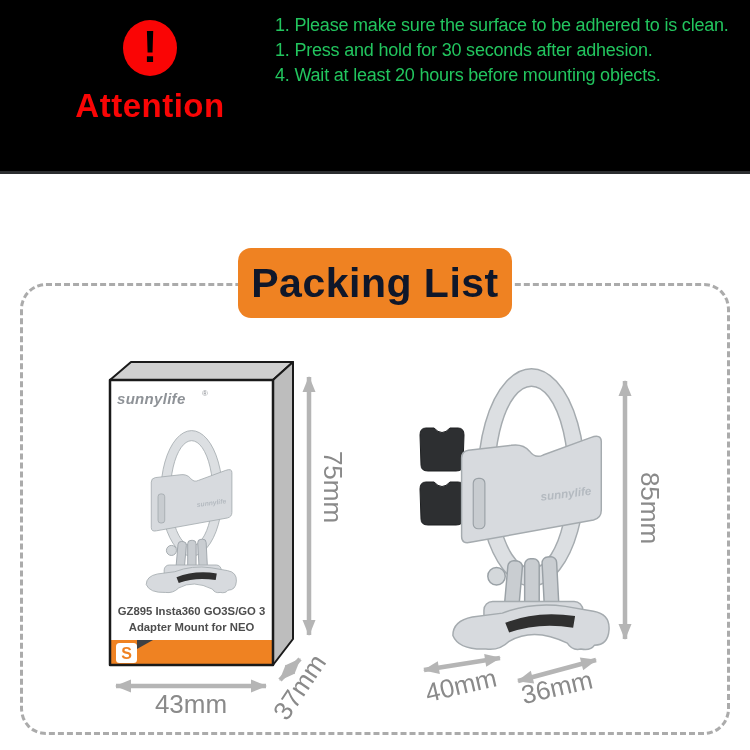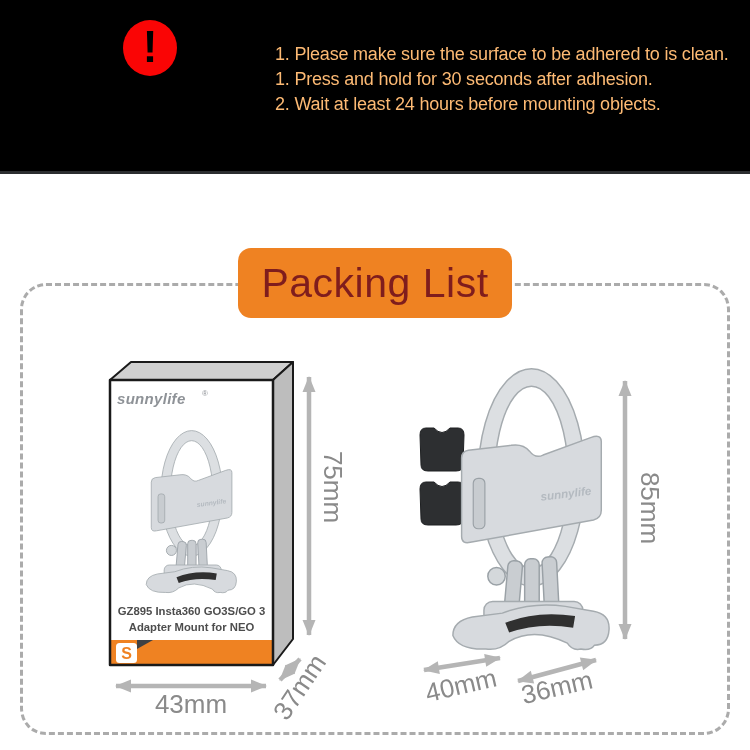--- a/index.html
+++ b/index.html
@@ -28,62 +28,63 @@
   .attn-icon span {
     color:#000000; font-size:44px; font-weight:bold; line-height:1;
     transform:translateY(-1px);
   }
   .attn-title {
     margin-top:11px; color:#fa0505;
     font-size:33px; font-weight:bold; letter-spacing:0.5px;
   }
   .instructions {
     position:absolute; left:275px; top:13px;
-    color:#fdba74; font-size:18px; line-height:25px; letter-spacing:-0.2px;margin-top:29px;
+    color:#22c55e; font-size:18px; line-height:25px; letter-spacing:-0.2px;
   }
 
   
   .dashed-box {
     position:absolute; left:20px; top:283px;
     width:710px; height:452px;
     box-sizing:border-box;
     border:3px dashed #ababab;
     border-radius:26px;
     z-index:1;
   }
   .banner {
     position:absolute; left:238px; top:248px;
     width:274px; height:70px;
     background:#ef8222; border-radius:13px;
     display:flex; align-items:center; justify-content:center;
     z-index:3;
   }
   .banner span {
-    color:#7f1d1d; font-size:41px; font-weight:normal; letter-spacing:0.5px;text-align:center;
+    color:#0f172a; font-size:41px; font-weight:bold; letter-spacing:0.5px;text-align:center;
   }
   .figure-svg { position:absolute; left:100px; top:355px; z-index:2; }
   svg text { font-family:"Liberation Sans", sans-serif; }
   .dim { fill:#8a8a8a; font-size:26px; }
   .dim-line { stroke:#b5b5b5; stroke-width:4.5; }
 </style>
 </head>
 <body>
 
 <div class="canvas">
 
   <div class="header">
     <div class="attn">
       <div class="attn-icon">
         <span>!</span>
       </div>
+      <div class="attn-title">Attention</div>
     </div>
     <div class="instructions">
       <div>1. Please make sure the surface to be adhered to is clean.</div>
       <div>1. Press and hold for 30 seconds after adhesion.</div>
-      <div>2. Wait at least 24 hours before mounting objects.</div>
+      <div>4. Wait at least 20 hours before mounting objects.</div>
     </div>
   </div>
 
   <div class="dashed-box"></div>
 
   <div class="banner">
     <span>Packing List</span>
   </div>
 
   <svg class="figure-svg" width="560" height="395" viewBox="0 0 560 395">

